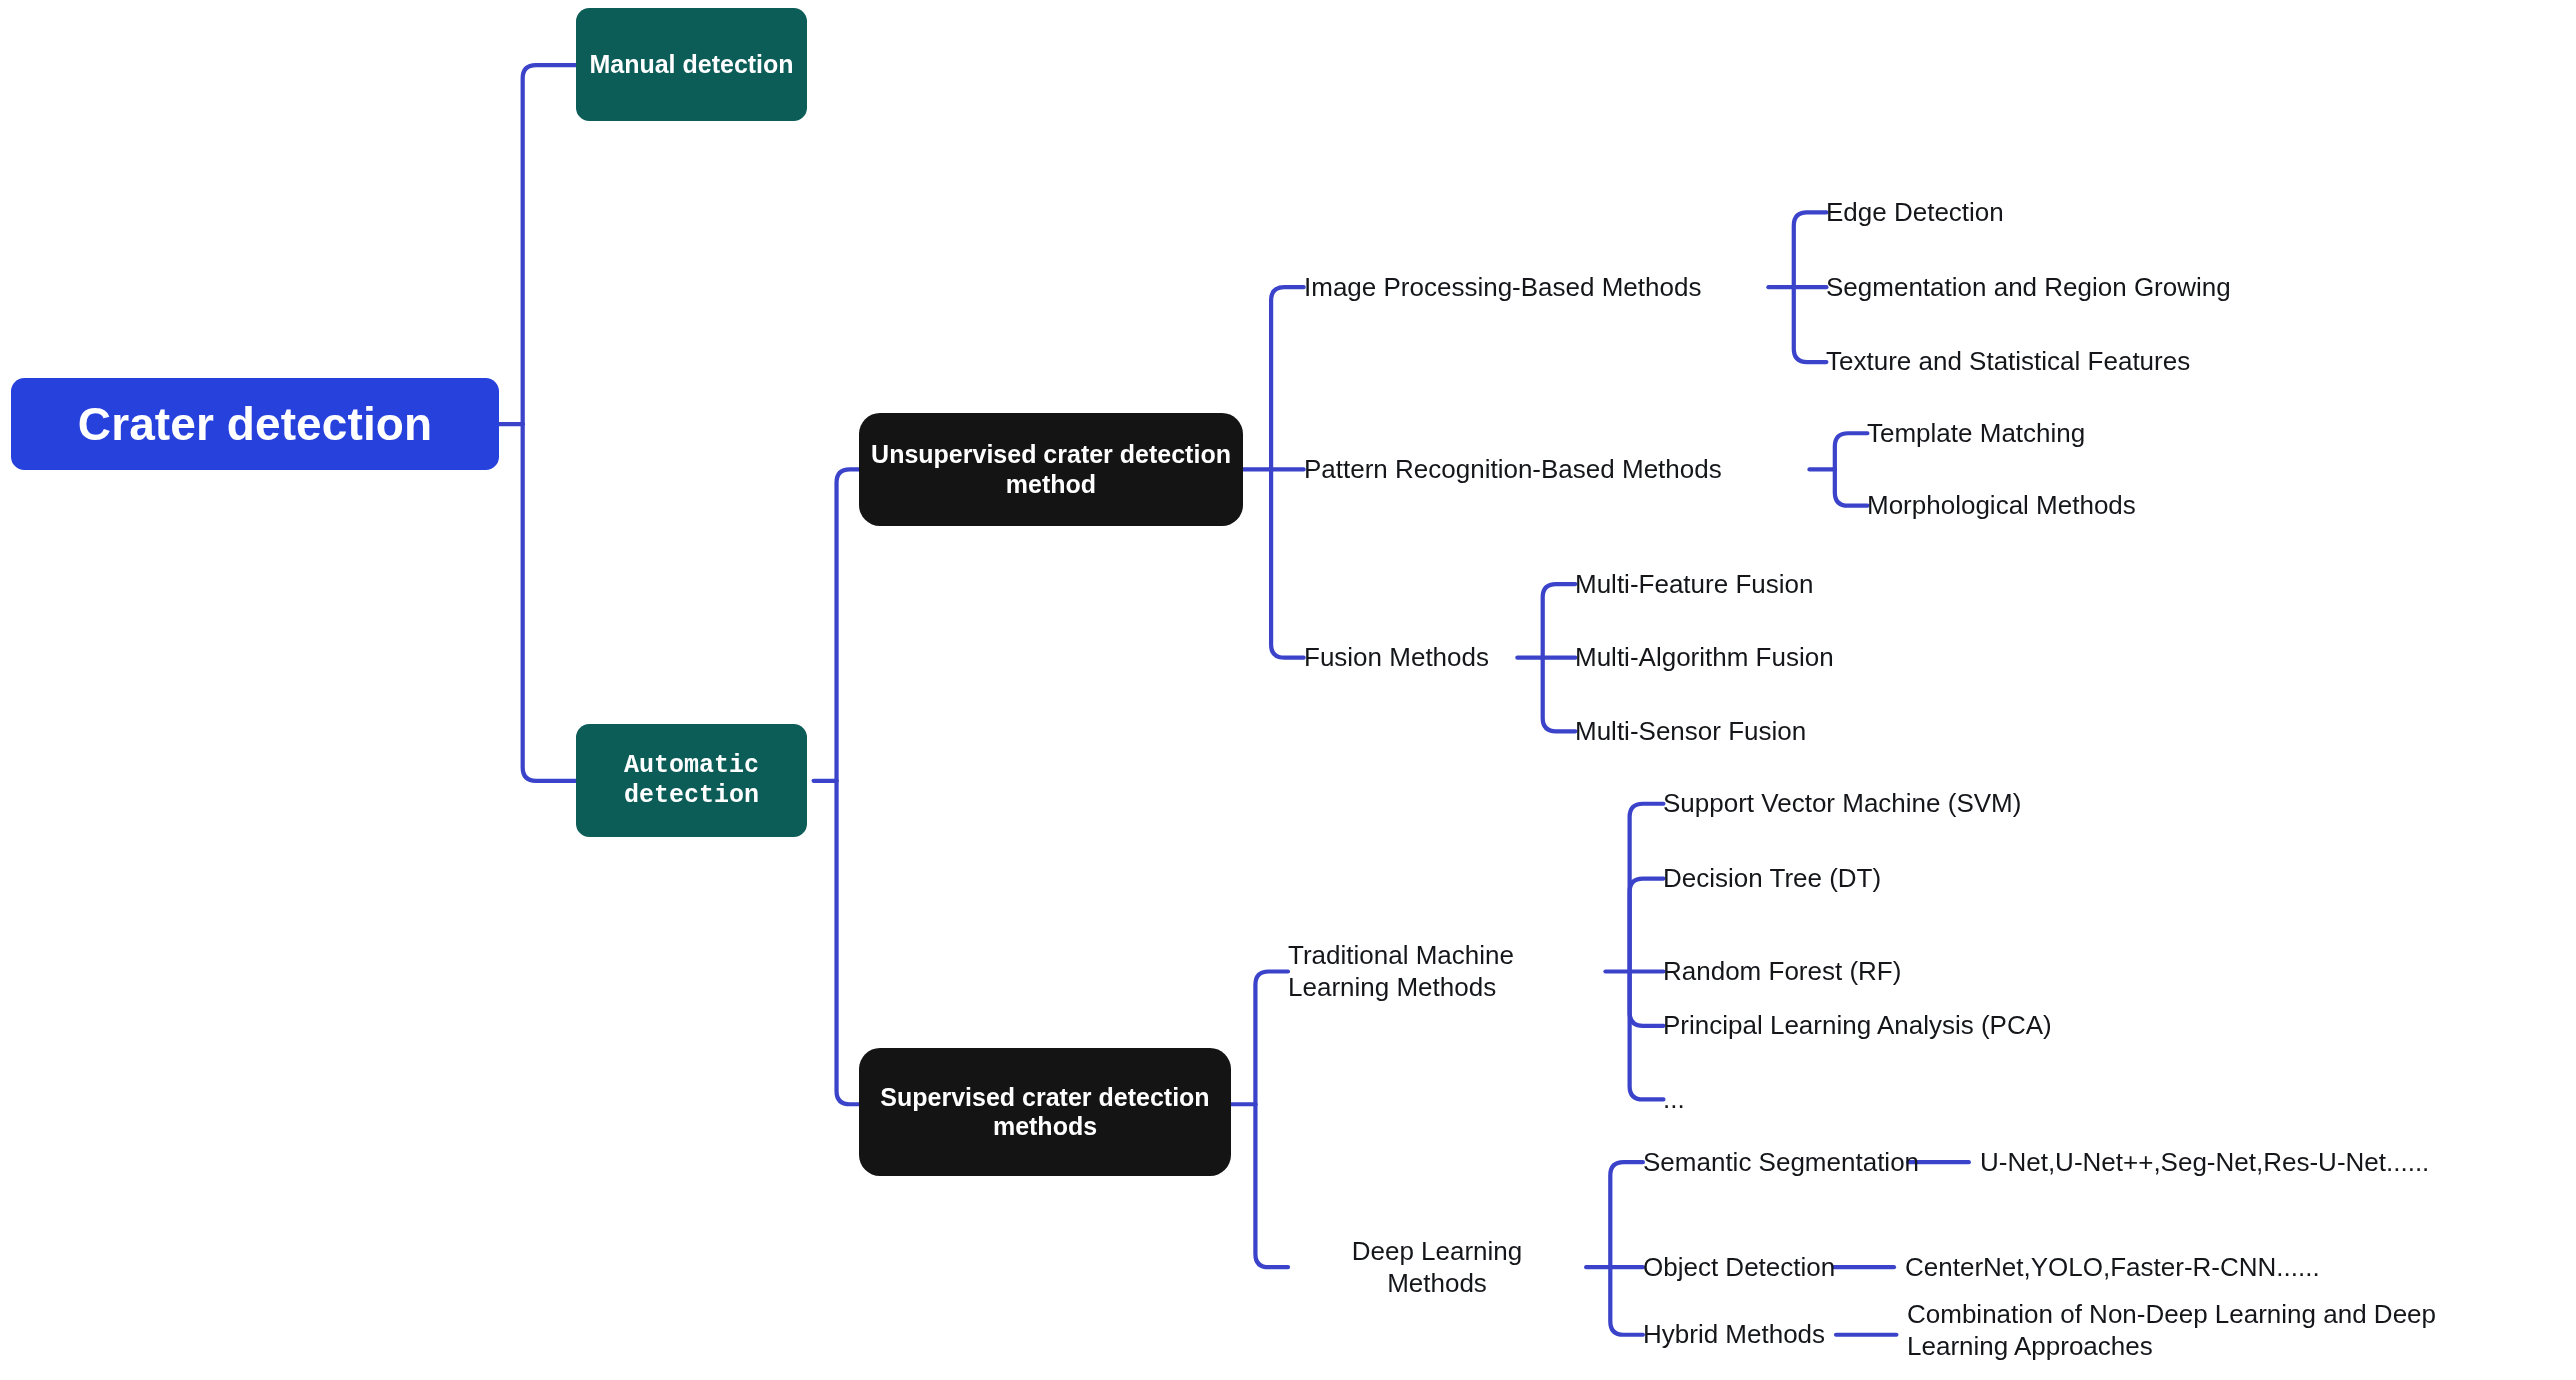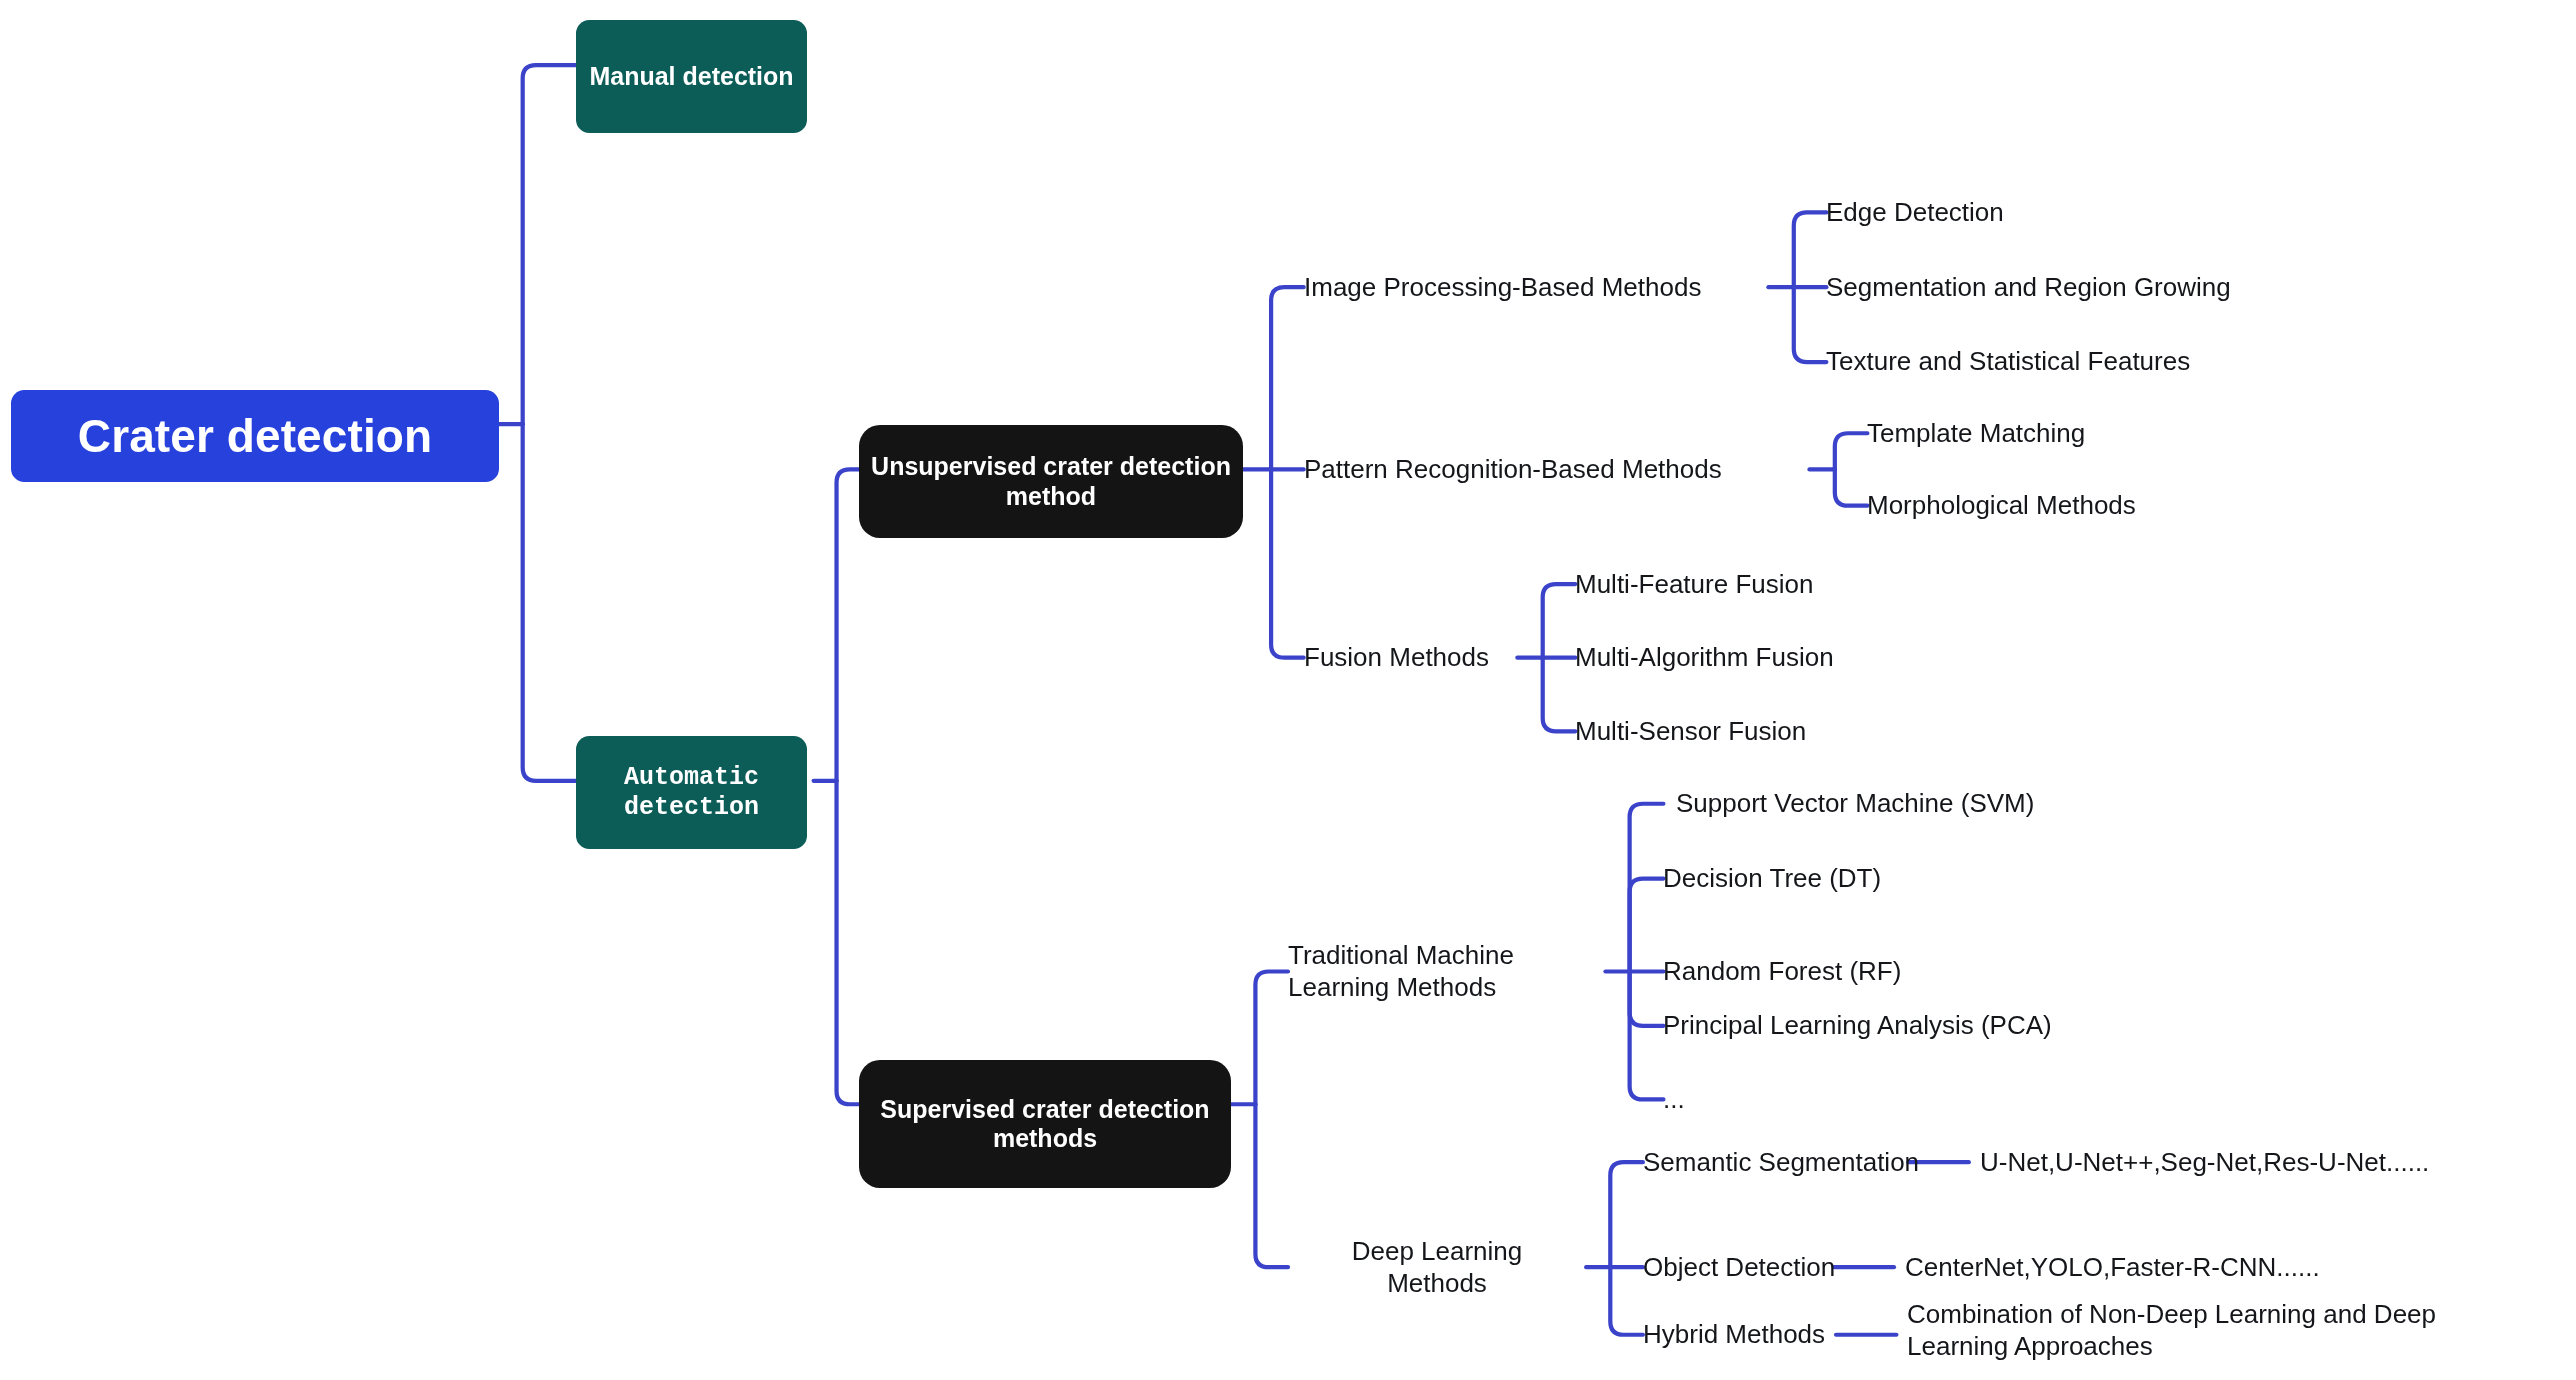--- a/index.html
+++ b/index.html
@@ -15,21 +15,20 @@
 
   
   .pill{
     display:flex;align-items:center;justify-content:center;
     text-align:center;
     border-radius:13.3px;
     color:#ffffff;
     font-weight:bold;
     line-height:1.18;
     padding:9px 11px;
-    margin-top:12px;
   }
   .pill.root{
     background:#2741dd;
     font-size:46px;
     letter-spacing:0.1px;
   }
   .pill.teal{
     background:#0c5c57;
     font-size:25px;
   }
@@ -183,21 +182,21 @@
   <div class="node txt left" style="left:1288px;top:916px;width:326px;height:111px;">
     <span>Traditional Machine
 Learning Methods</span>
   </div>
 
   <div class="node txt center" style="left:1288px;top:1212px;width:298px;height:111px;">
     <span>Deep Learning
 Methods</span>
   </div>
 
-  <div class="node txt left" style="left:1663px;top:782px;width:459px;height:43px;margin-left:13px;">
+  <div class="node txt left" style="left:1663px;top:782px;width:459px;height:43px;">
     <span>Support Vector Machine (SVM)</span>
   </div>
 
   <div class="node txt left" style="left:1663px;top:857px;width:302px;height:43px;">
     <span>Decision Tree (DT)</span>
   </div>
 
   <div class="node txt left" style="left:1663px;top:950px;width:302px;height:43px;">
     <span>Random Forest (RF)</span>
   </div>

